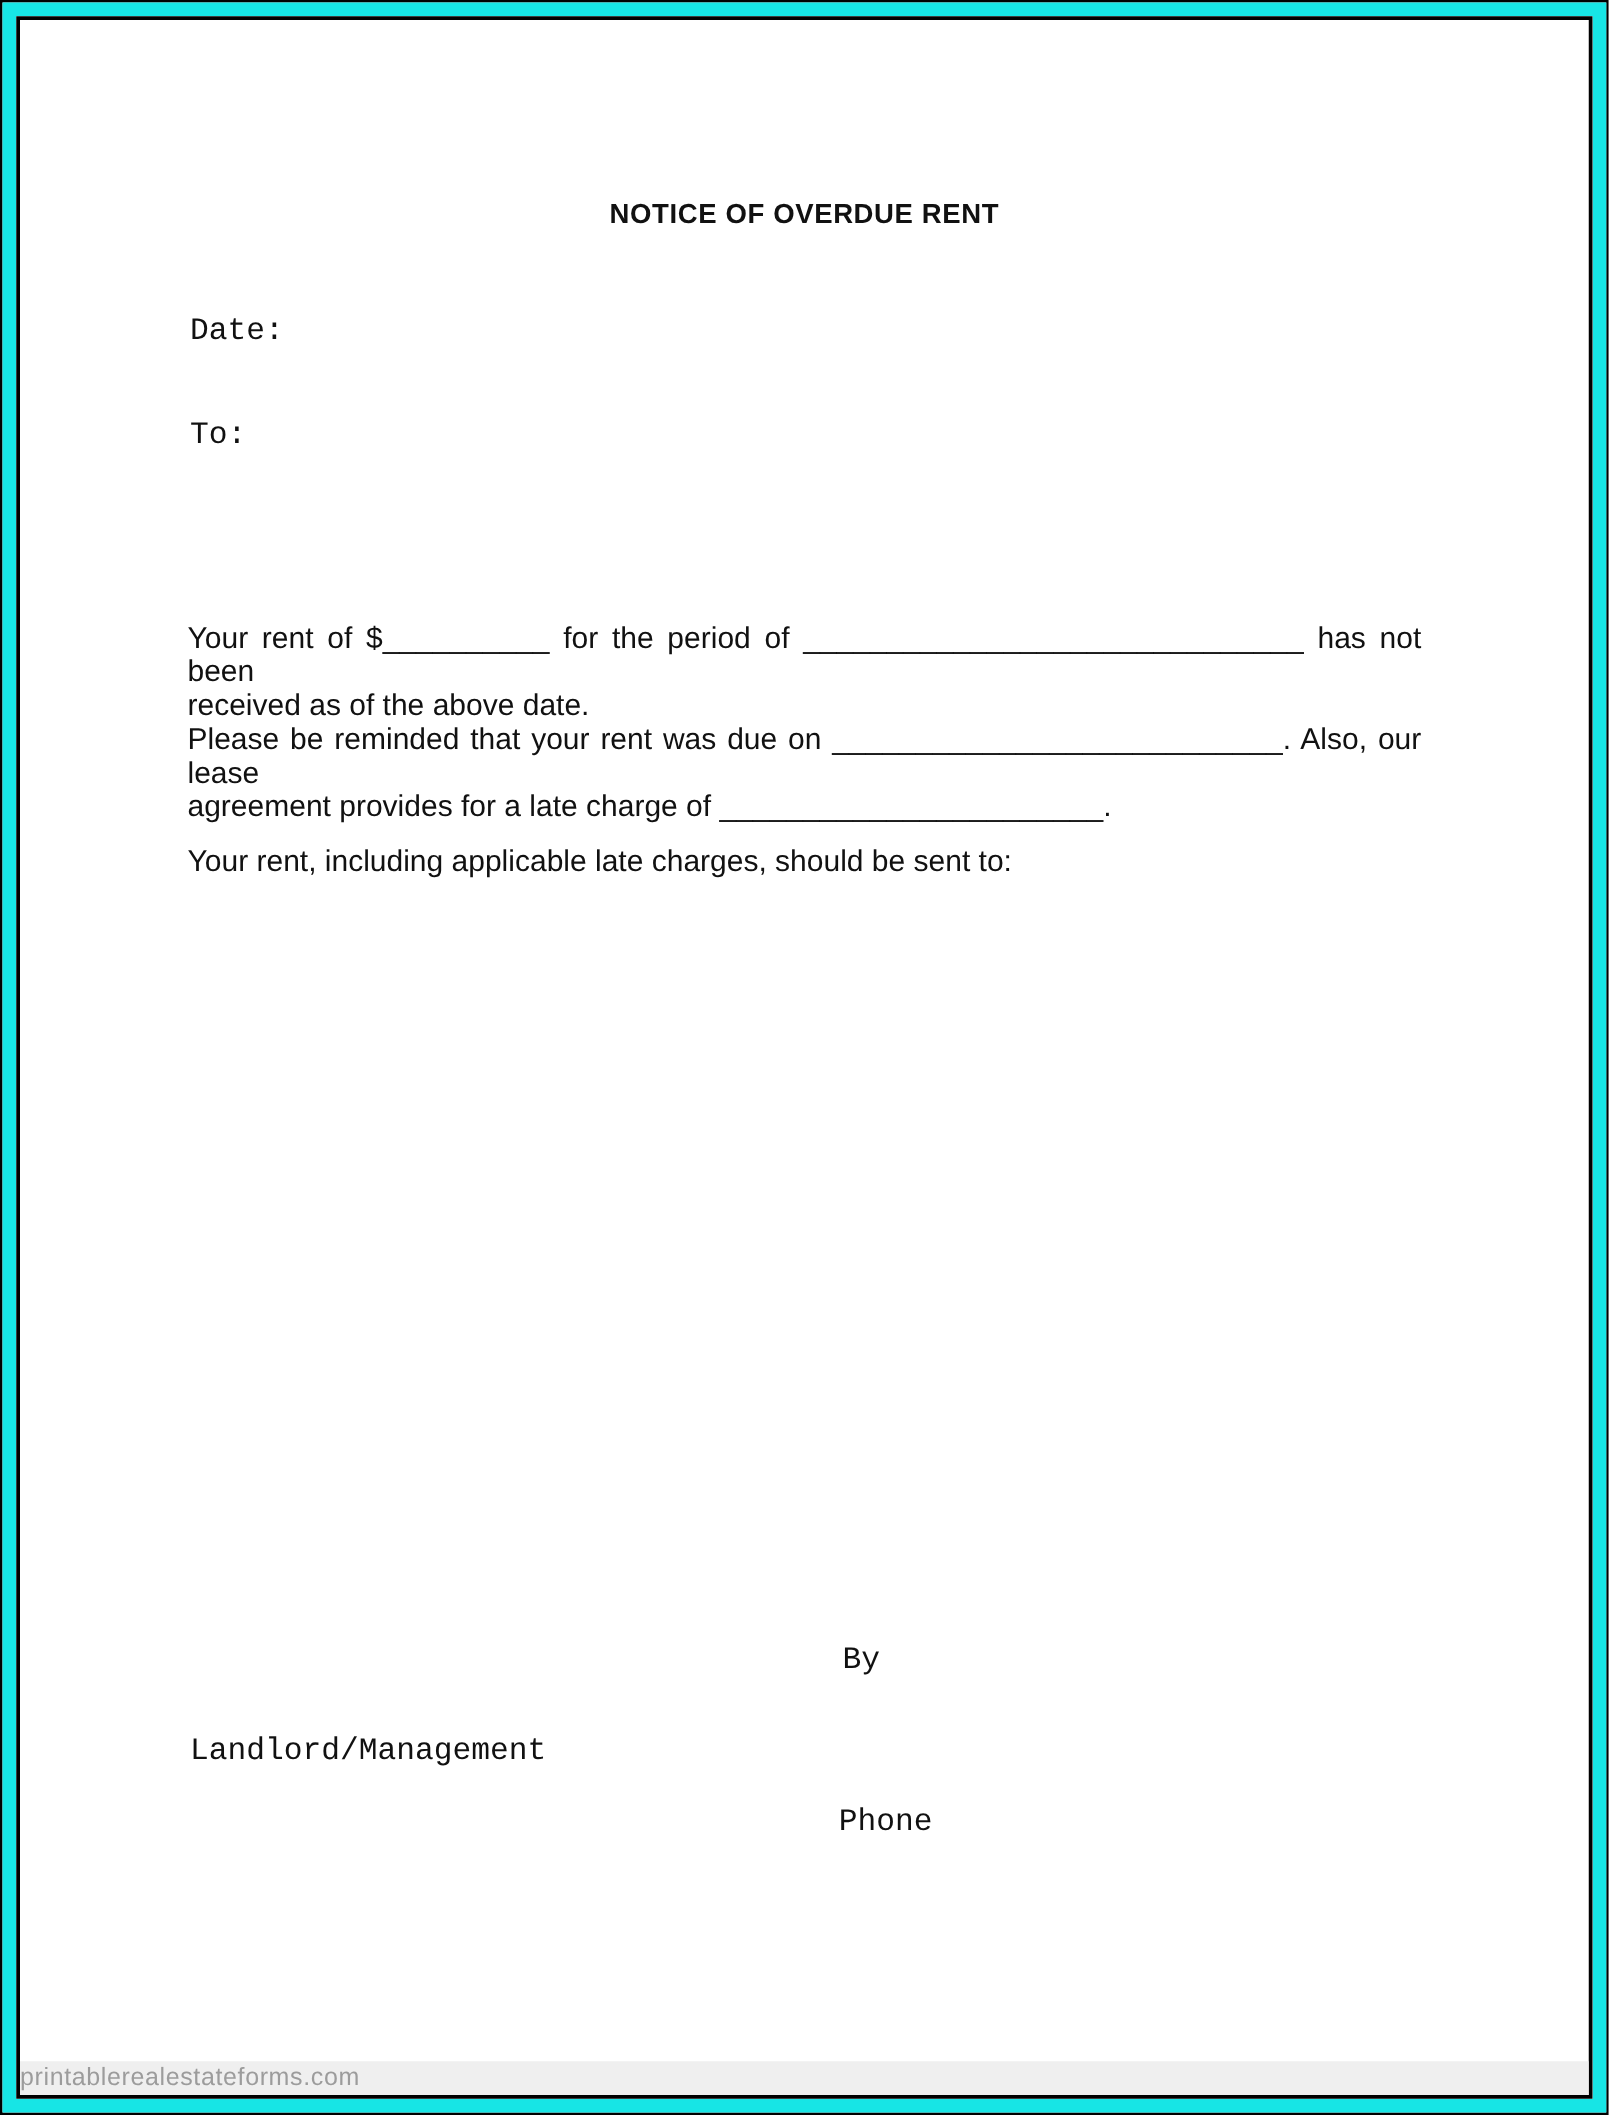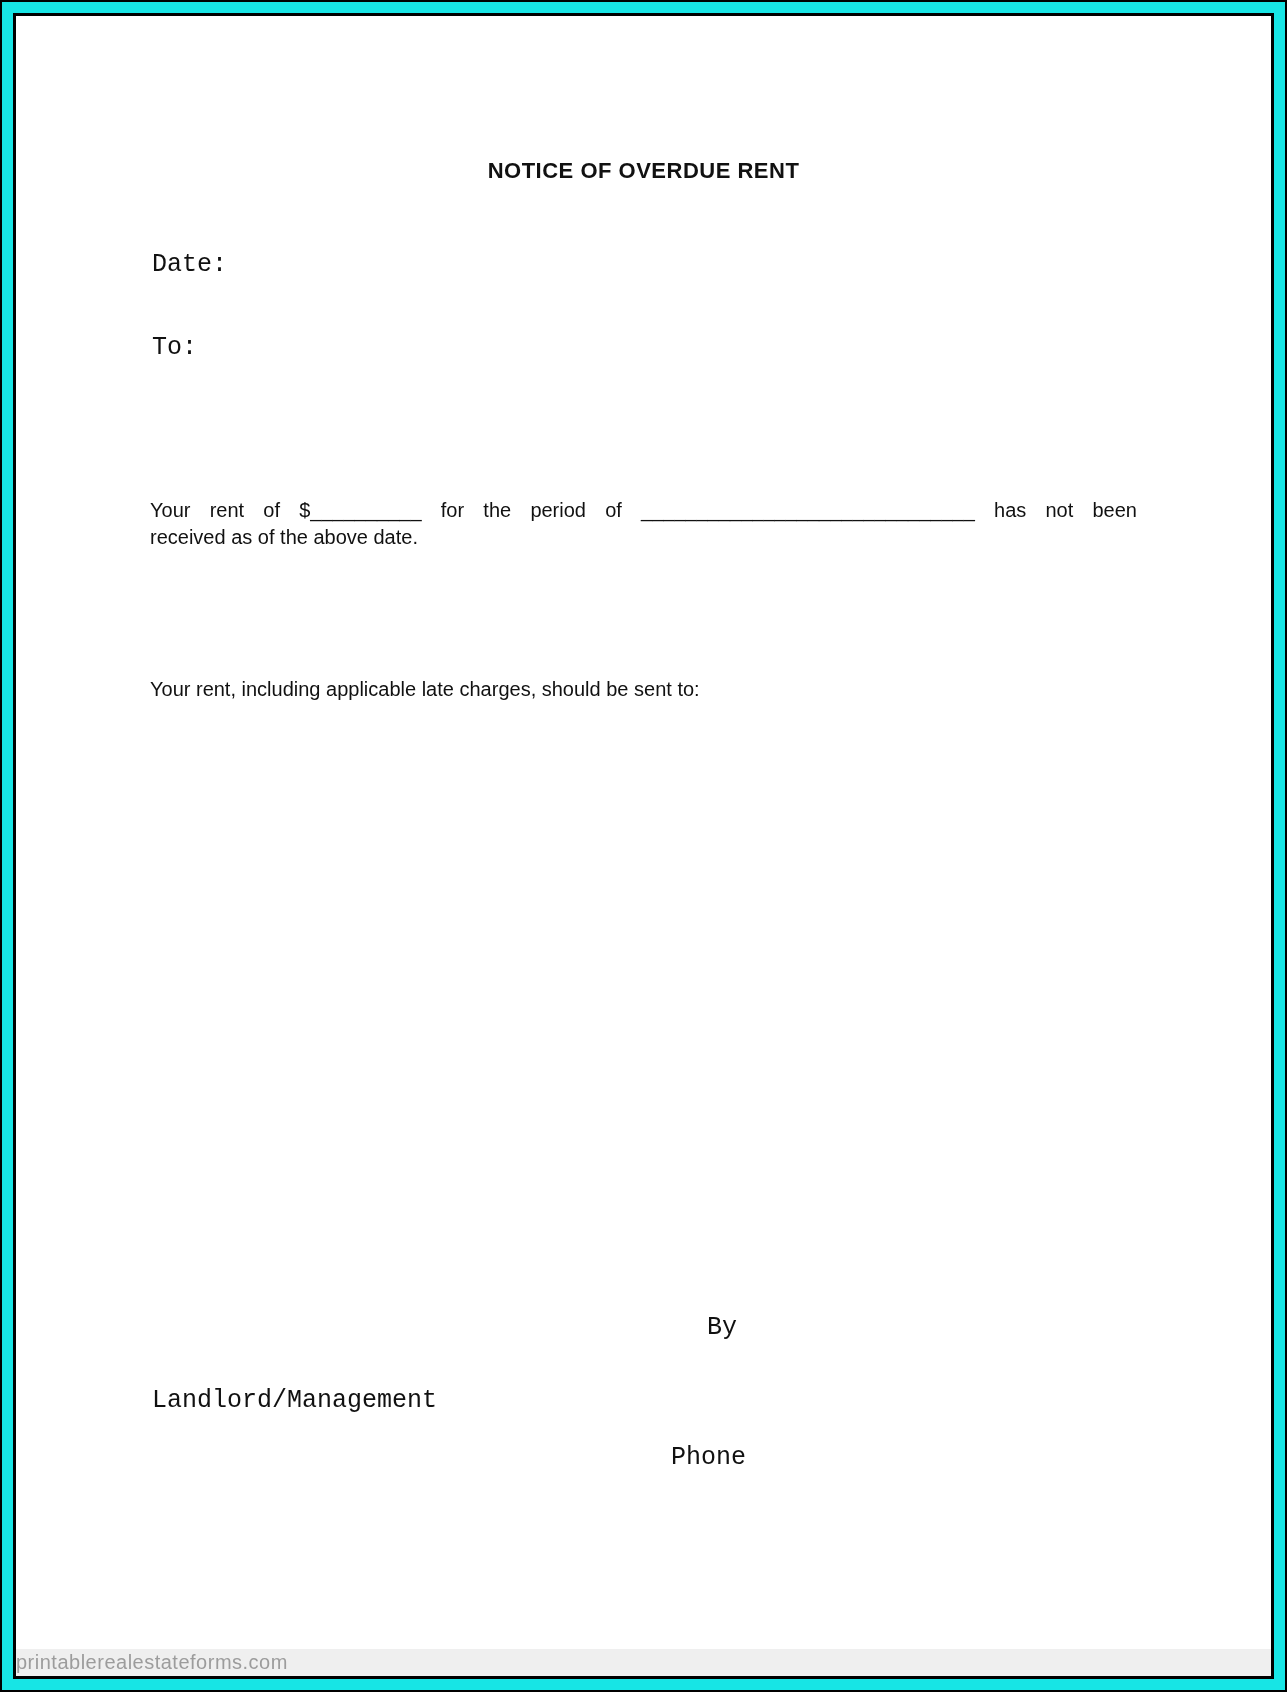--- a/index.html
+++ b/index.html
@@ -52,31 +52,31 @@
     font-size: 25px;
     white-space: nowrap;
     font-family: Liberation Mono, monospace;
   }
   .date-label { left: 136px; top: 234px; }
   .to-label   { left: 136px; top: 317px; }
   .para {
     position: absolute;
     left: 134px;
     width: 987px;
-    font-size: 20px;
+    font-size: 24px;
     line-height: 27px;
   }
   .p1 { top: 481px; }
   .p2 { top: 562px; }
   .p3 { top: 642px; white-space: nowrap; margin-top: 18px; }
   .line-justify {
     text-align: justify;
     text-align-last: justify;
   }
-  .by-label       { left: 691px; top: 1297px; text-align: right; }
+  .by-label       { left: 658px; top: 1297px; text-align: right; }
   .landlord-label { left: 136px; top: 1370px; }
   .phone-label    { left: 655px; top: 1427px; }
   .footer-bar {
     position: absolute;
     left: 0;
     right: 0;
     bottom: 0;
     height: 27px;
     background: #efefef;
     display: flex;
@@ -102,20 +102,24 @@
 
       <div class="label date-label">Date:</div>
 
       <div class="label to-label">To:</div>
 
       <div class="para p1">
         <div class="line-justify">Your rent of $__________ for the period of ______________________________ has not been</div>
         <div>received as of the above date.</div>
       </div>
 
+      <div class="para p2">
+        <div class="line-justify">Please be reminded that your rent was due on ___________________________. Also, our lease</div>
+        <div>agreement provides for a late charge of _______________________.</div>
+      </div>
 
       <div class="para p3">Your rent, including applicable late charges, should be sent to:</div>
 
       <div class="label by-label">By</div>
 
       <div class="label landlord-label">Landlord/Management</div>
 
       <div class="label phone-label">Phone</div>
 
       <div class="footer-bar">

